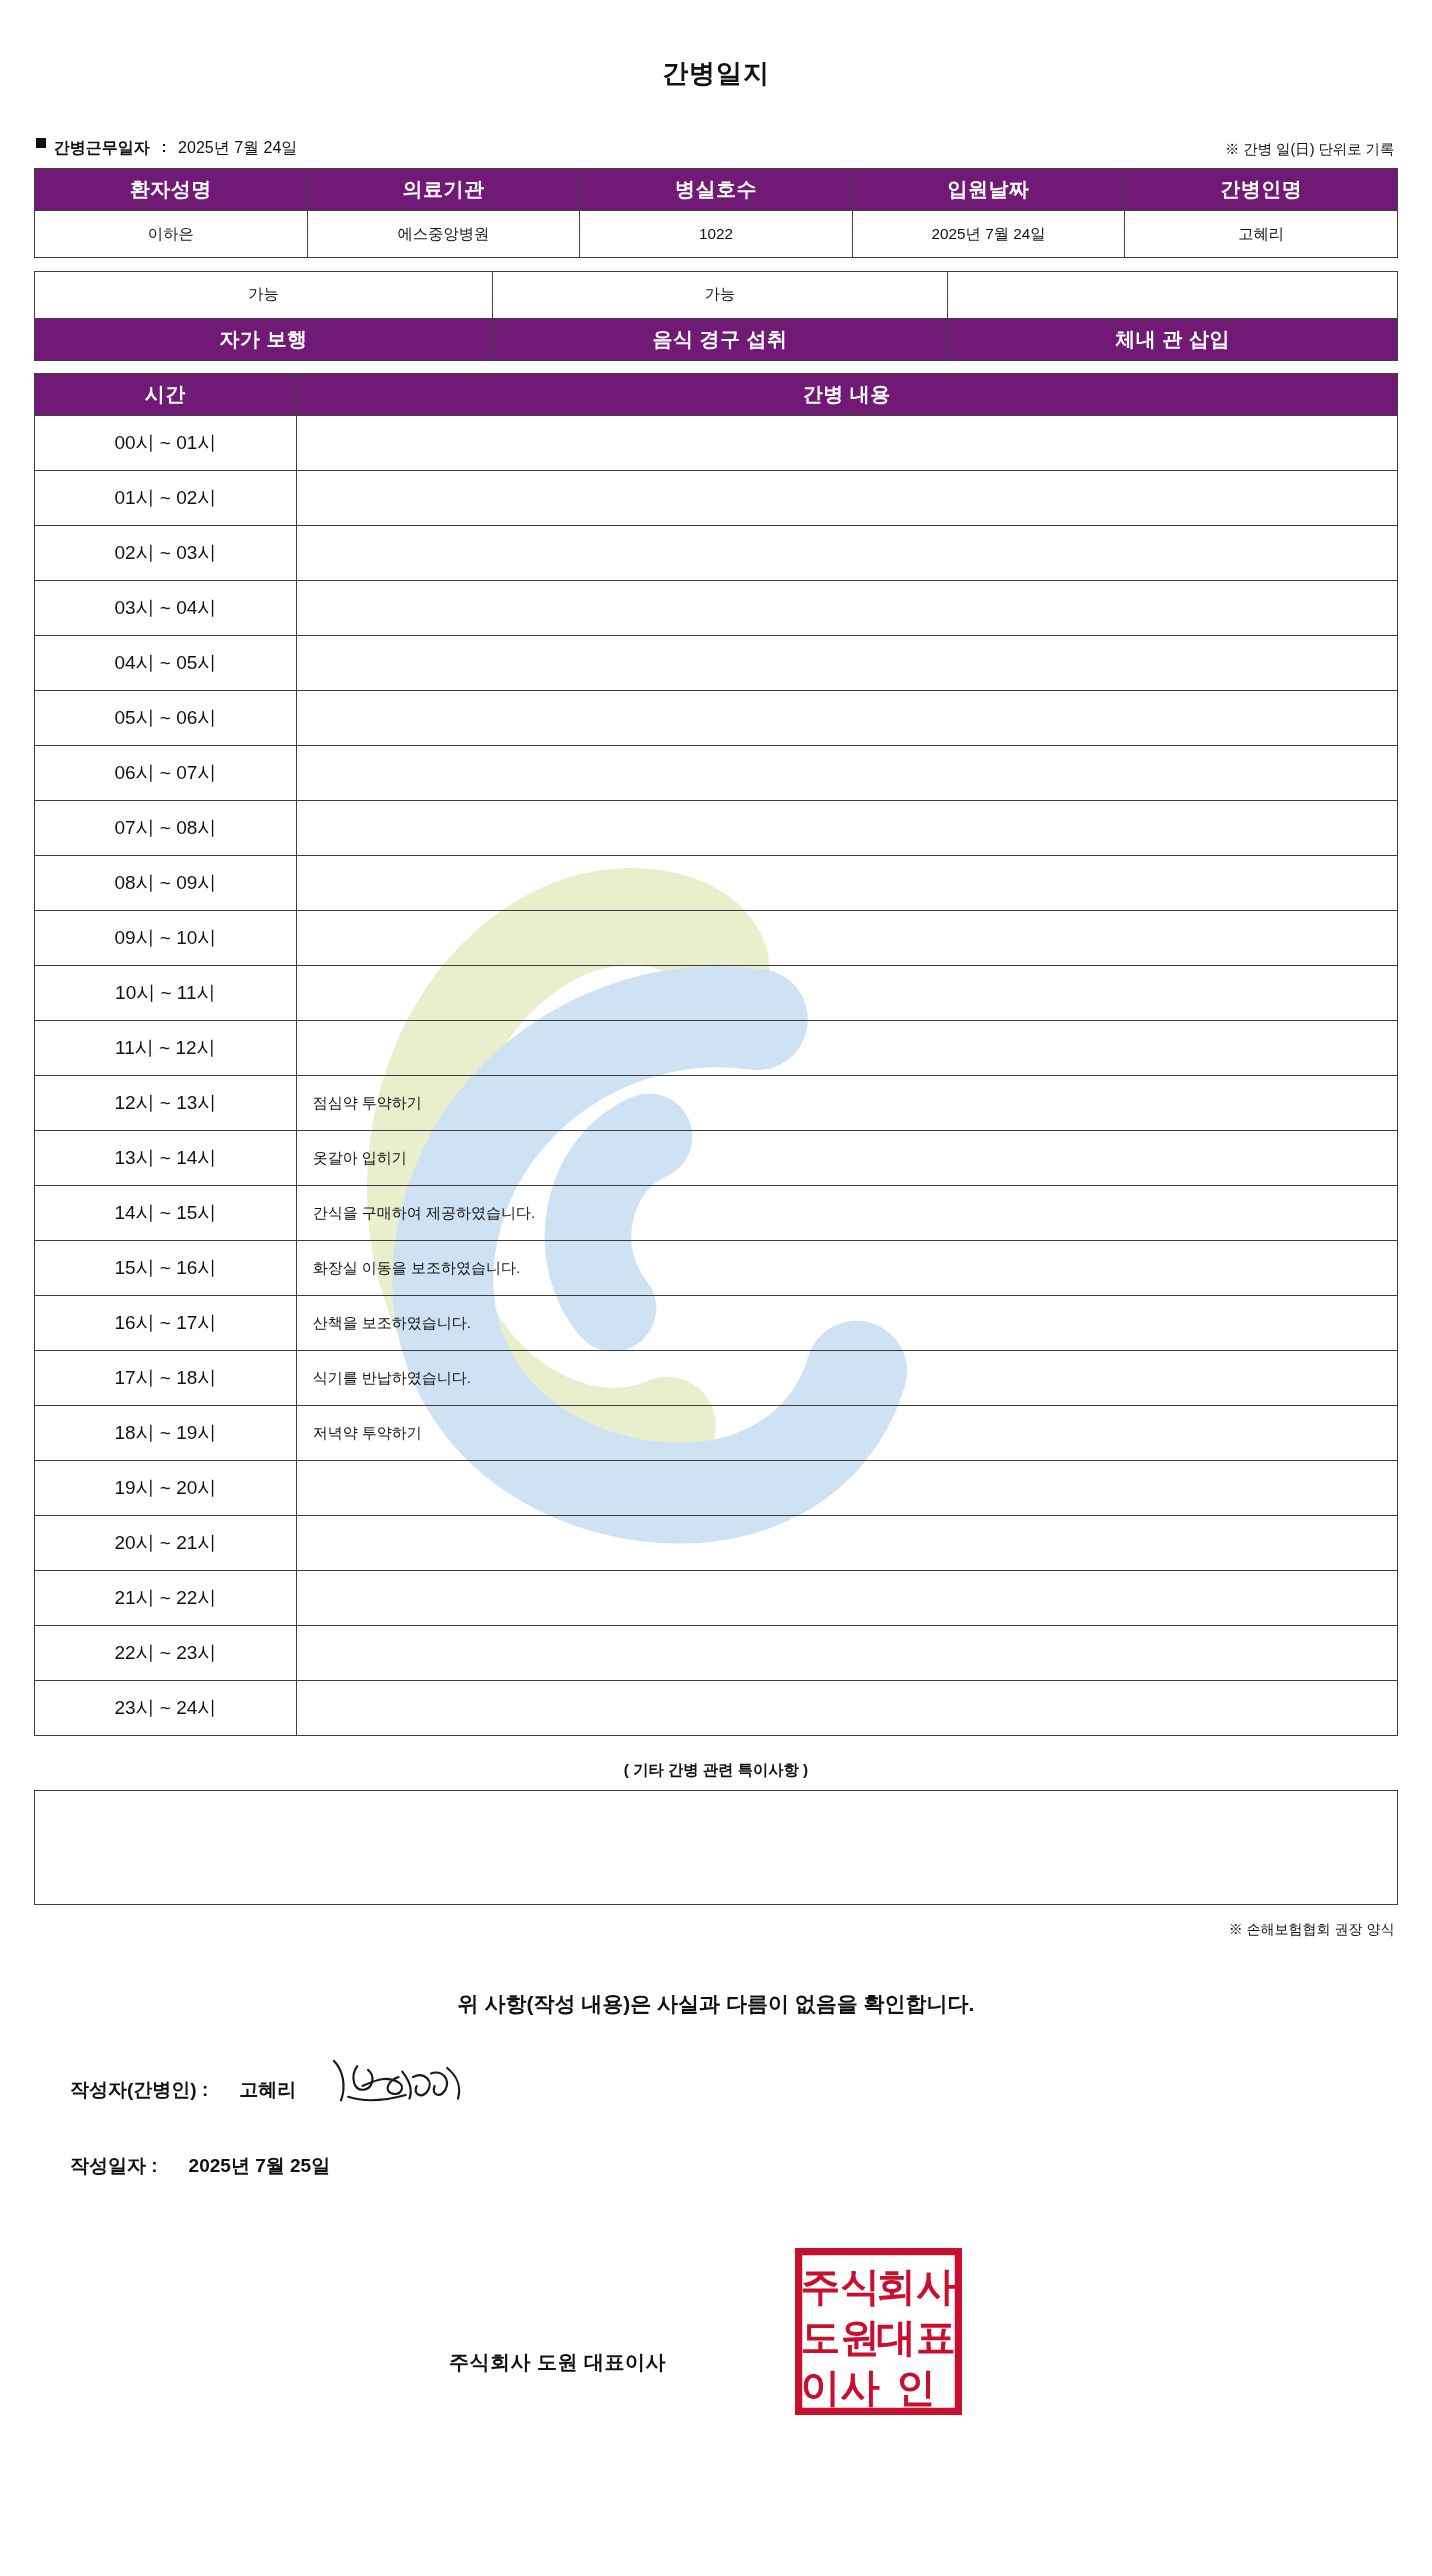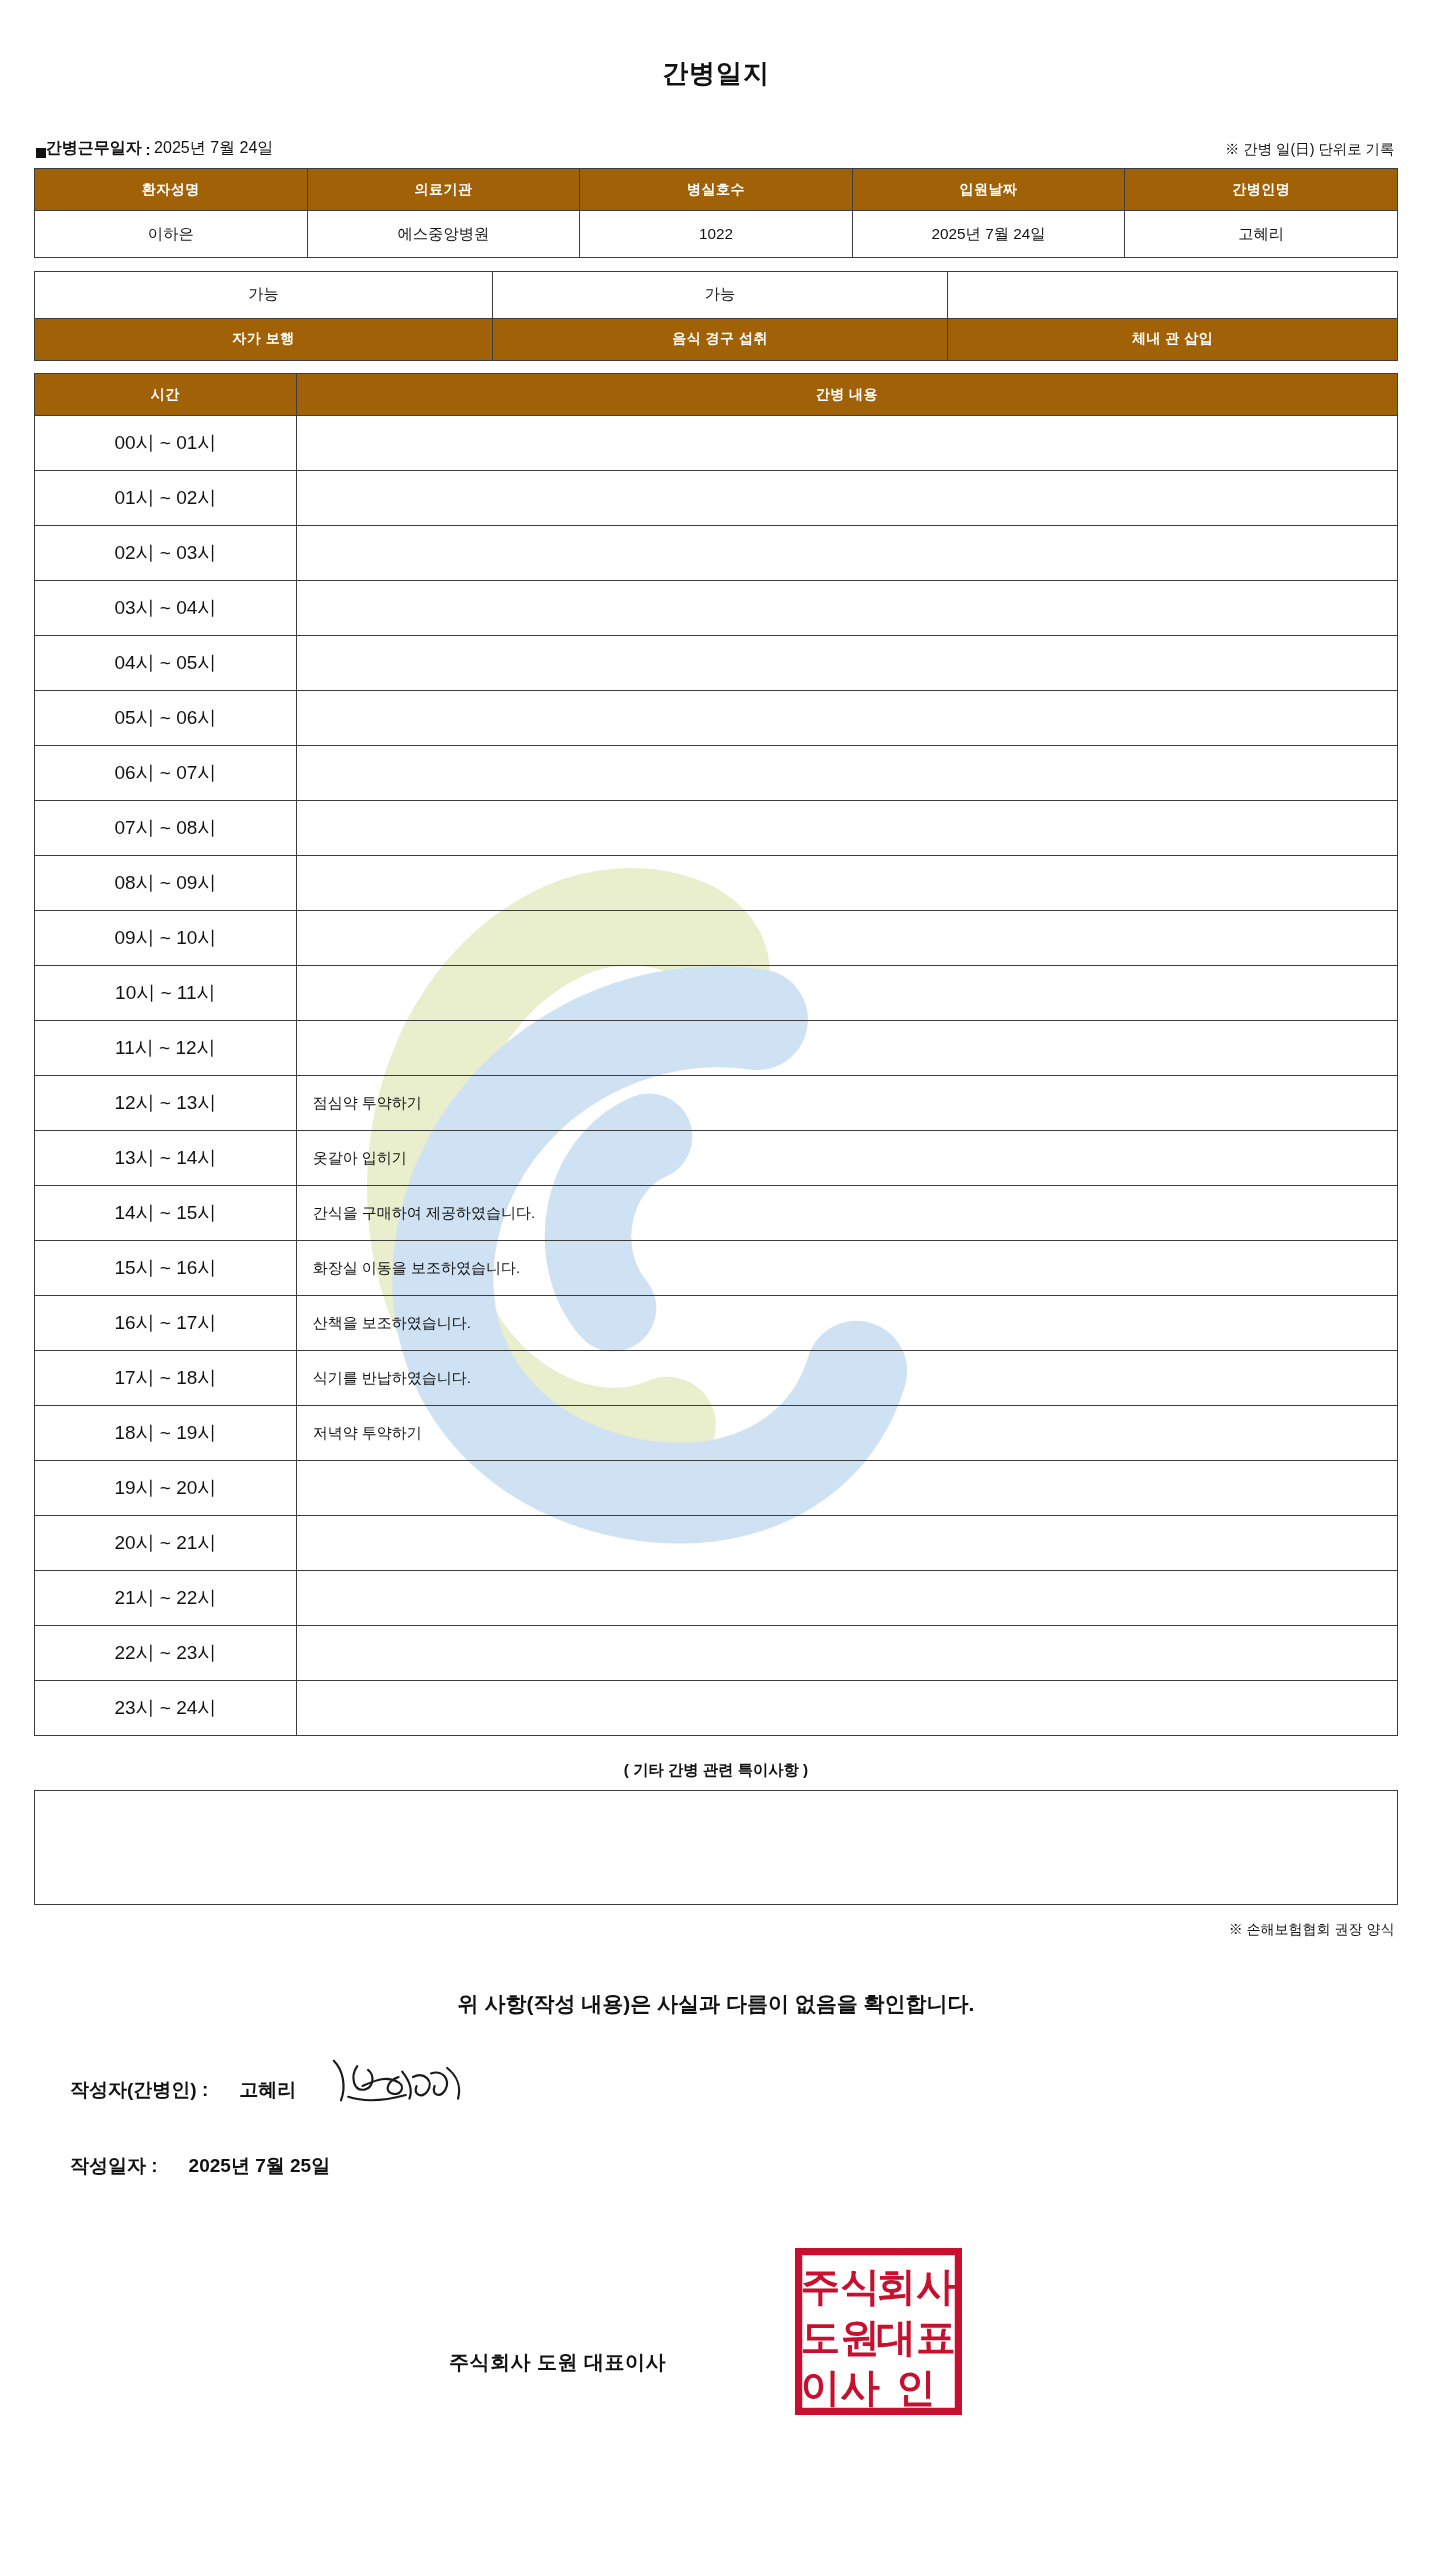--- a/index.html
+++ b/index.html
@@ -48,21 +48,21 @@
 
   
   .subhead {
     display: flex;
     justify-content: space-between;
     align-items: flex-end;
     margin-top: 38px;
     padding: 0 3.6px 0 1.8px;
     font-size: 15.3px;
   }
-  .subhead-left { display: flex; align-items: flex-end; }
+  .subhead-left { display: flex; align-items: flex-start; gap: 8px; }
   .bullet-sq {
     width: 10px; height: 10px; background: #111; display: inline-block;
     margin-bottom: 0.9px;
   }
   .subhead-left .lbl { font-weight: bold; font-size: 16px; }
   .subhead-left .colon { font-weight: bold; padding: 0 3.6px; }
   .subhead-left .val { font-size: 16px; }
   .subhead-right { font-size: 14.4px; }
 
   
@@ -71,23 +71,23 @@
     width: 100%;
     table-layout: fixed;
   }
   table.info { margin-top: 9px; }
   th, td {
     border: 0.9px solid #3d3d3d;
     text-align: center;
     vertical-align: middle;
   }
   th {
-    background: #a16207;
+    background: #701a75;
     color: #ffffff;
-    font-size: 14px;
+    font-size: 20px;
     font-weight: bold;
     height: 42px;
     letter-spacing: 0.5px;
   }
   td {
     background: transparent;
     font-size: 15.3px;
     height: 47px;
   }
 

